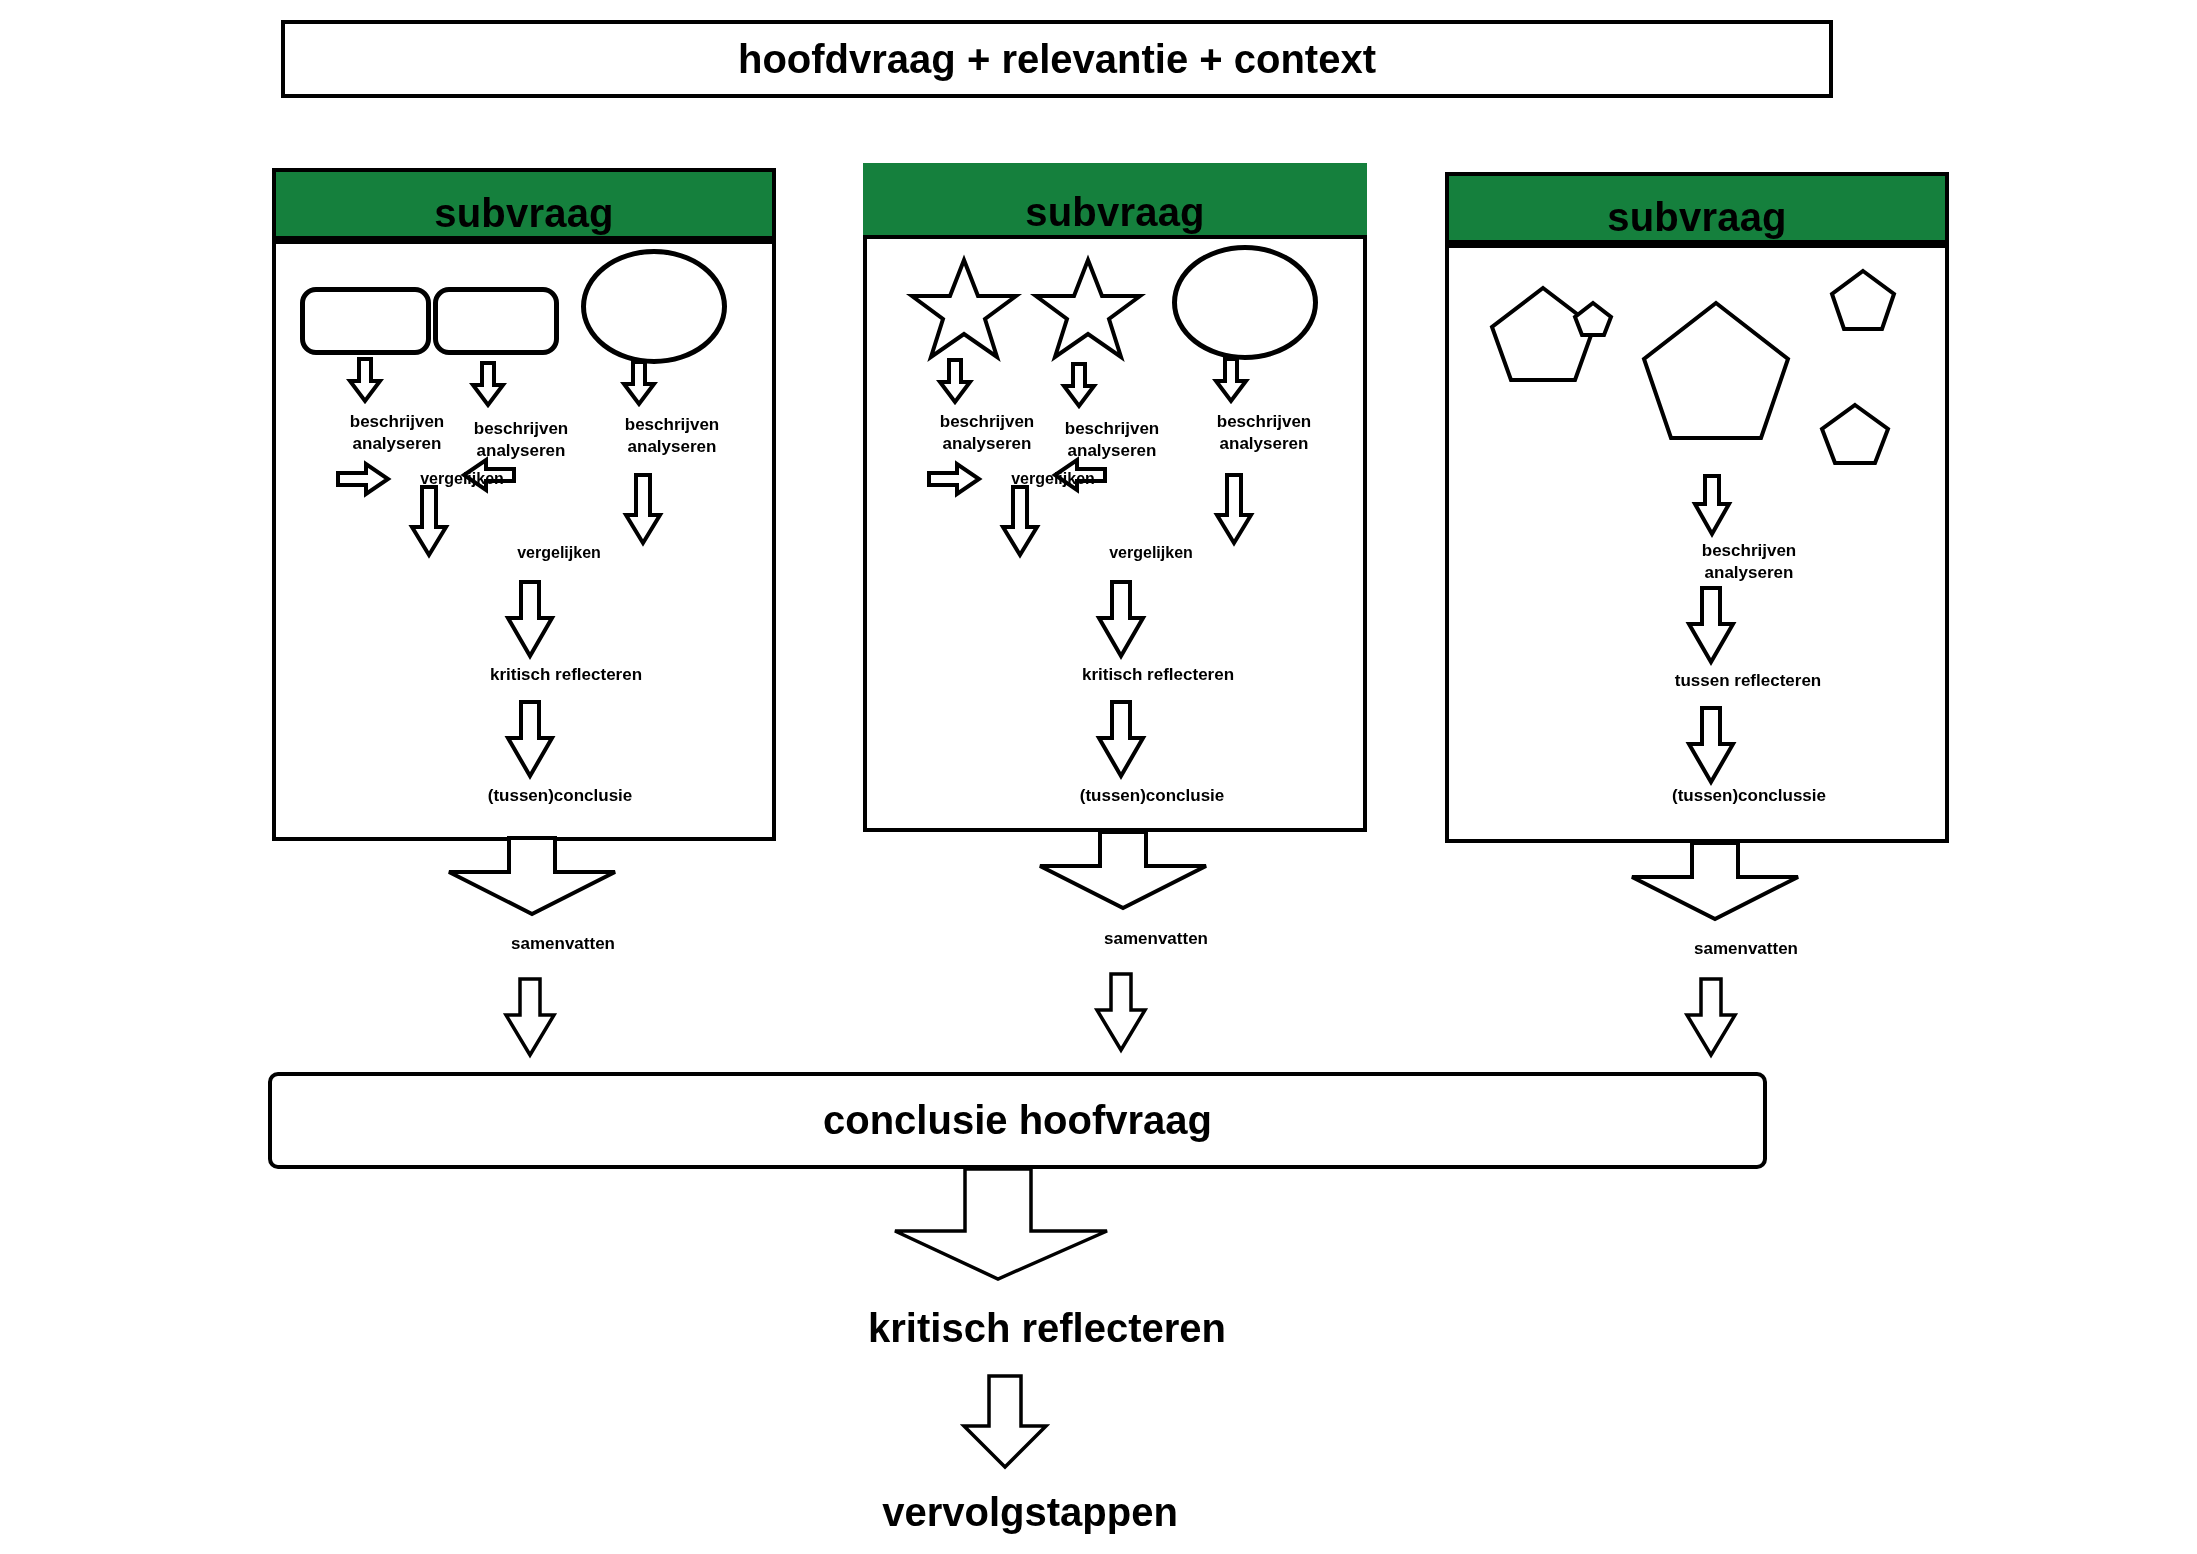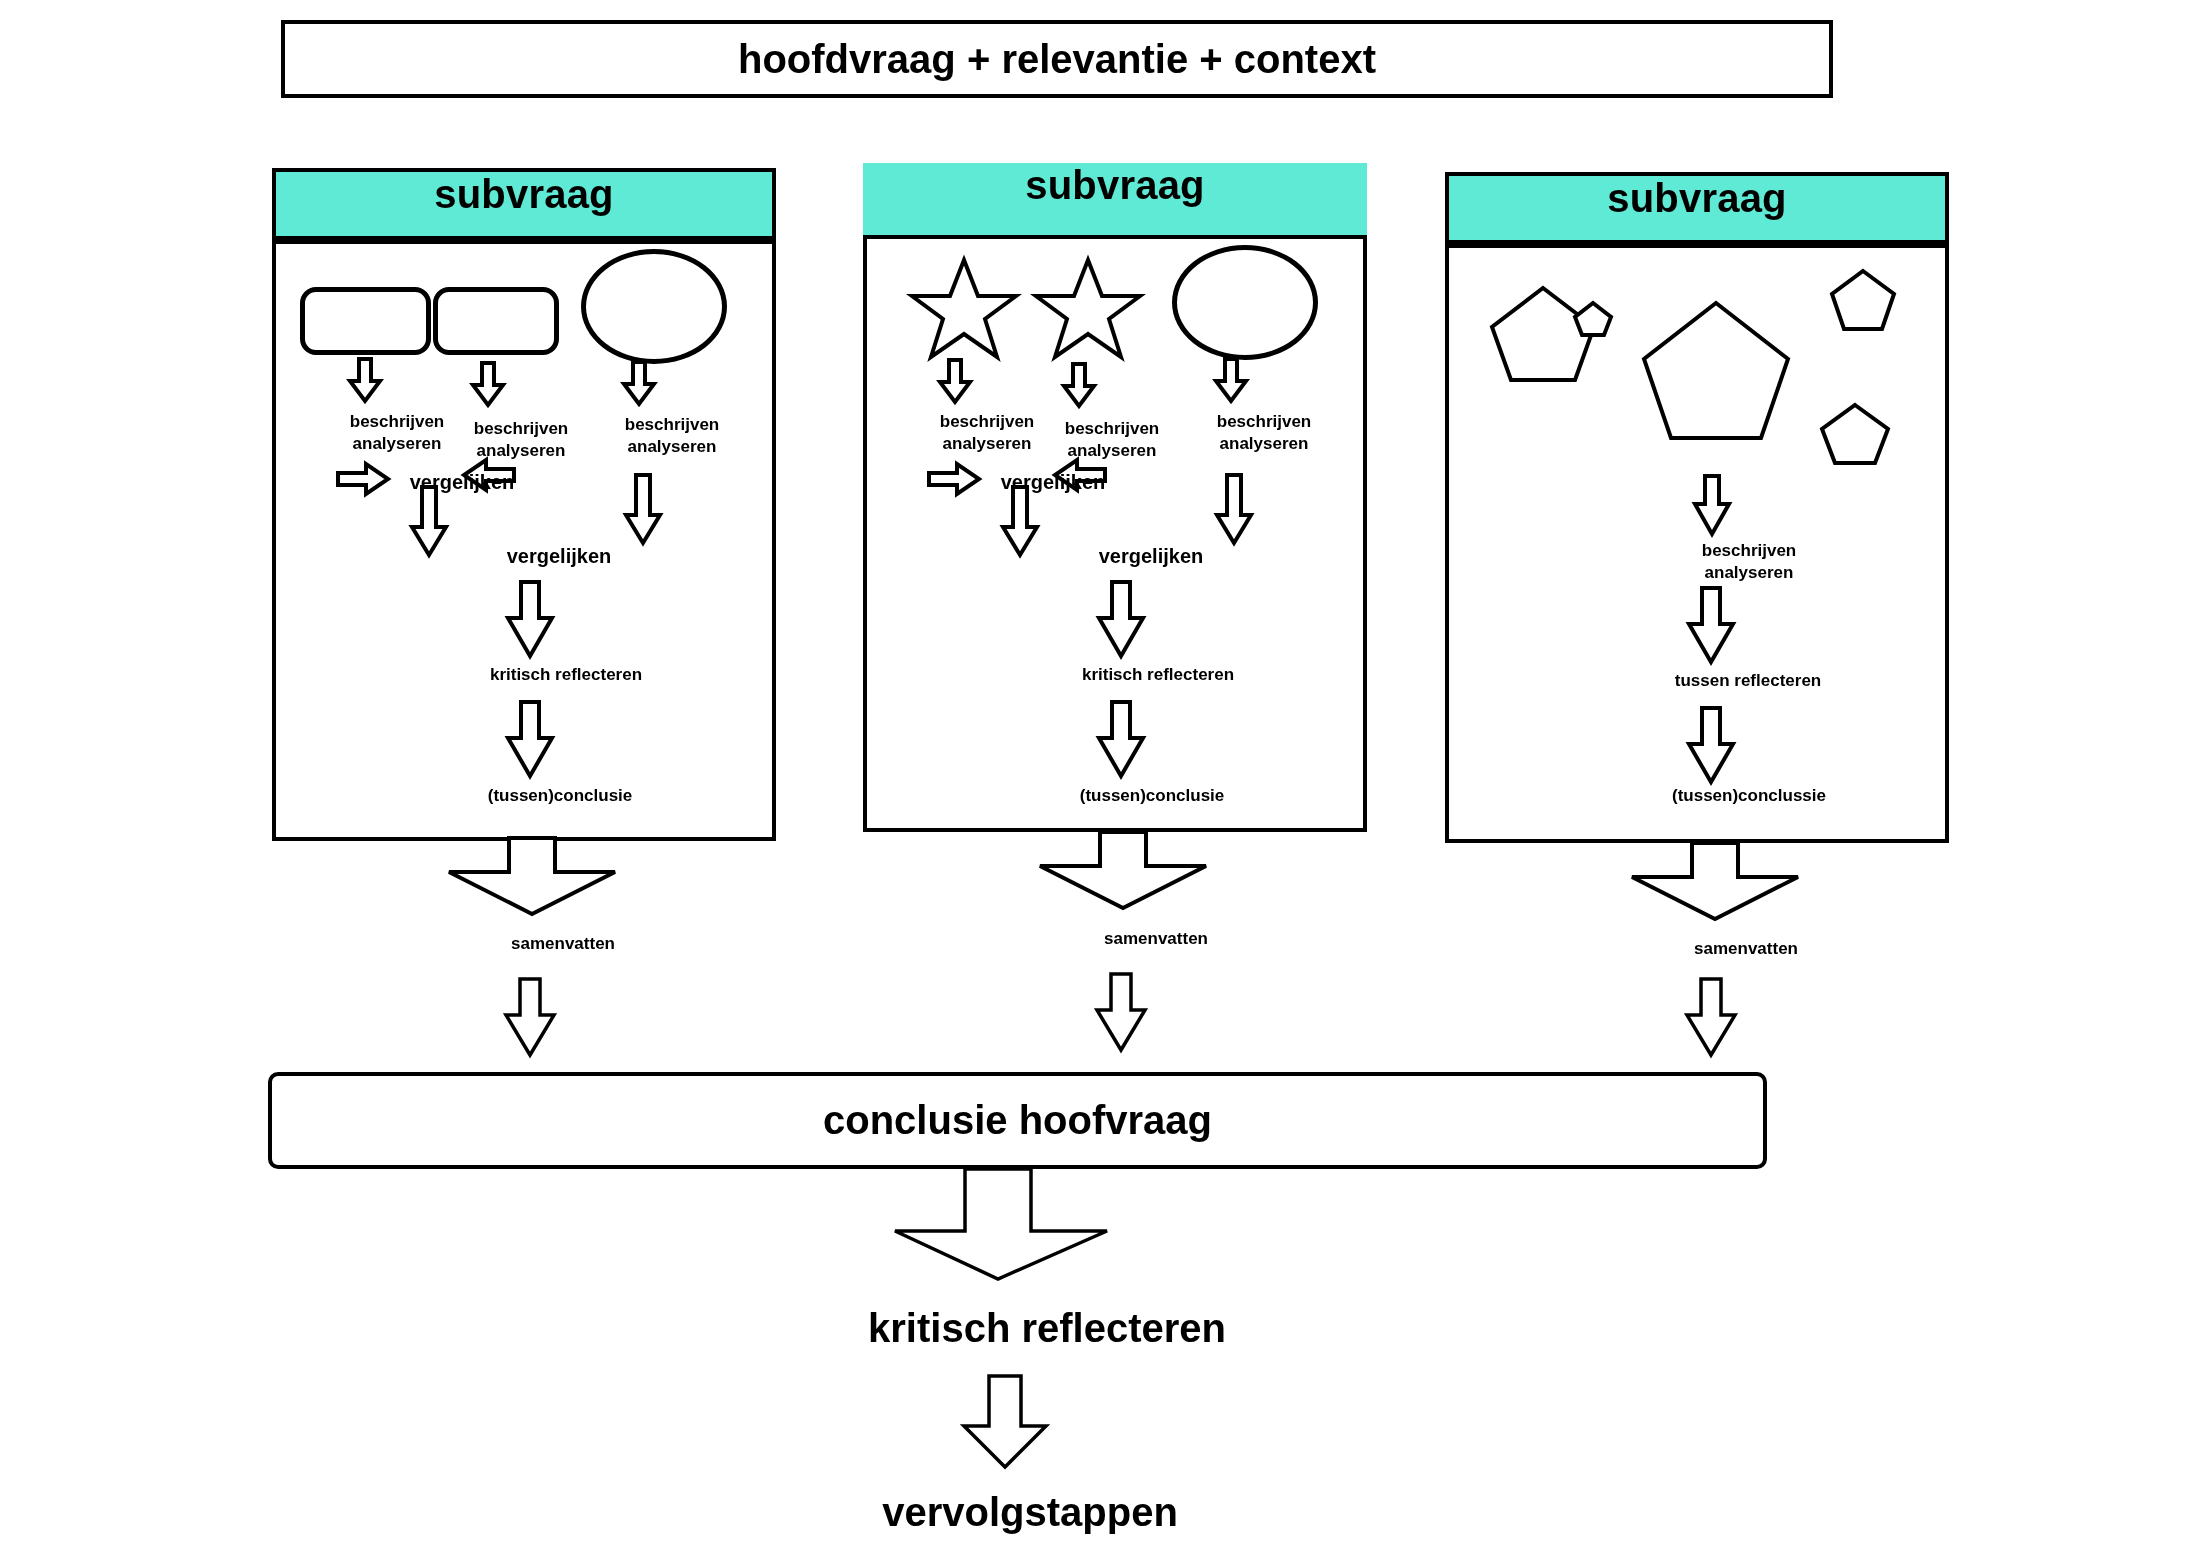--- a/index.html
+++ b/index.html
@@ -1,33 +1,33 @@
 <!DOCTYPE html>
 <html><head>
 <meta charset="utf-8">
 <style>
   html,body{margin:0;padding:0;background:#ffffff;}
   body{width:2197px;height:1554px;position:relative;overflow:hidden;
        font-family:"Liberation Sans", sans-serif;color:#000;}
   .canvas{position:absolute;left:0;top:0;width:2197px;height:1554px;}
 
   .box{position:absolute;box-sizing:border-box;border:4px solid #000;background:#fff;}
-  .hdr{position:absolute;box-sizing:border-box;border:4px solid #000;background:#5eead4;
-       display:flex;align-items:flex-start;justify-content:center;}
+  .hdr{position:absolute;box-sizing:border-box;border:4px solid #000;background:#15803d;
+       display:flex;align-items:flex-end;justify-content:center;}
   .hdr span{font-size:40px;font-weight:bold;letter-spacing:.2px;}
 
   .titlebox{display:flex;align-items:center;justify-content:center;}
   .titlebox span{font-size:40px;font-weight:bold;}
 
   .conclbox{display:flex;align-items:center;justify-content:center;border-radius:10px;}
   .conclbox span{font-size:40px;font-weight:bold;}
 
   .lbl{position:absolute;font-size:17px;font-weight:bold;line-height:1.30;
        text-align:center;white-space:pre-line;transform:translateX(-50%);margin-left:32px;}
-  .lbl-sm{font-size:20px;}
+  .lbl-sm{font-size:16px;}
   .bigword{position:absolute;font-size:40px;font-weight:bold;
            transform:translateX(-50%);white-space:nowrap;}
 
   .shape{position:absolute;box-sizing:border-box;}
   .rrect{border:5px solid #000;border-radius:16px;background:#fff;}
   .ellipse{border:5px solid #000;border-radius:50%;background:#fff;}
 
   svg{position:absolute;overflow:visible;display:block;}
   .stroke{fill:#ffffff;stroke:#000000;stroke-width:4;stroke-linejoin:miter;}
   .stroke-thin{fill:#ffffff;stroke:#000000;stroke-width:3.5;stroke-linejoin:miter;}

